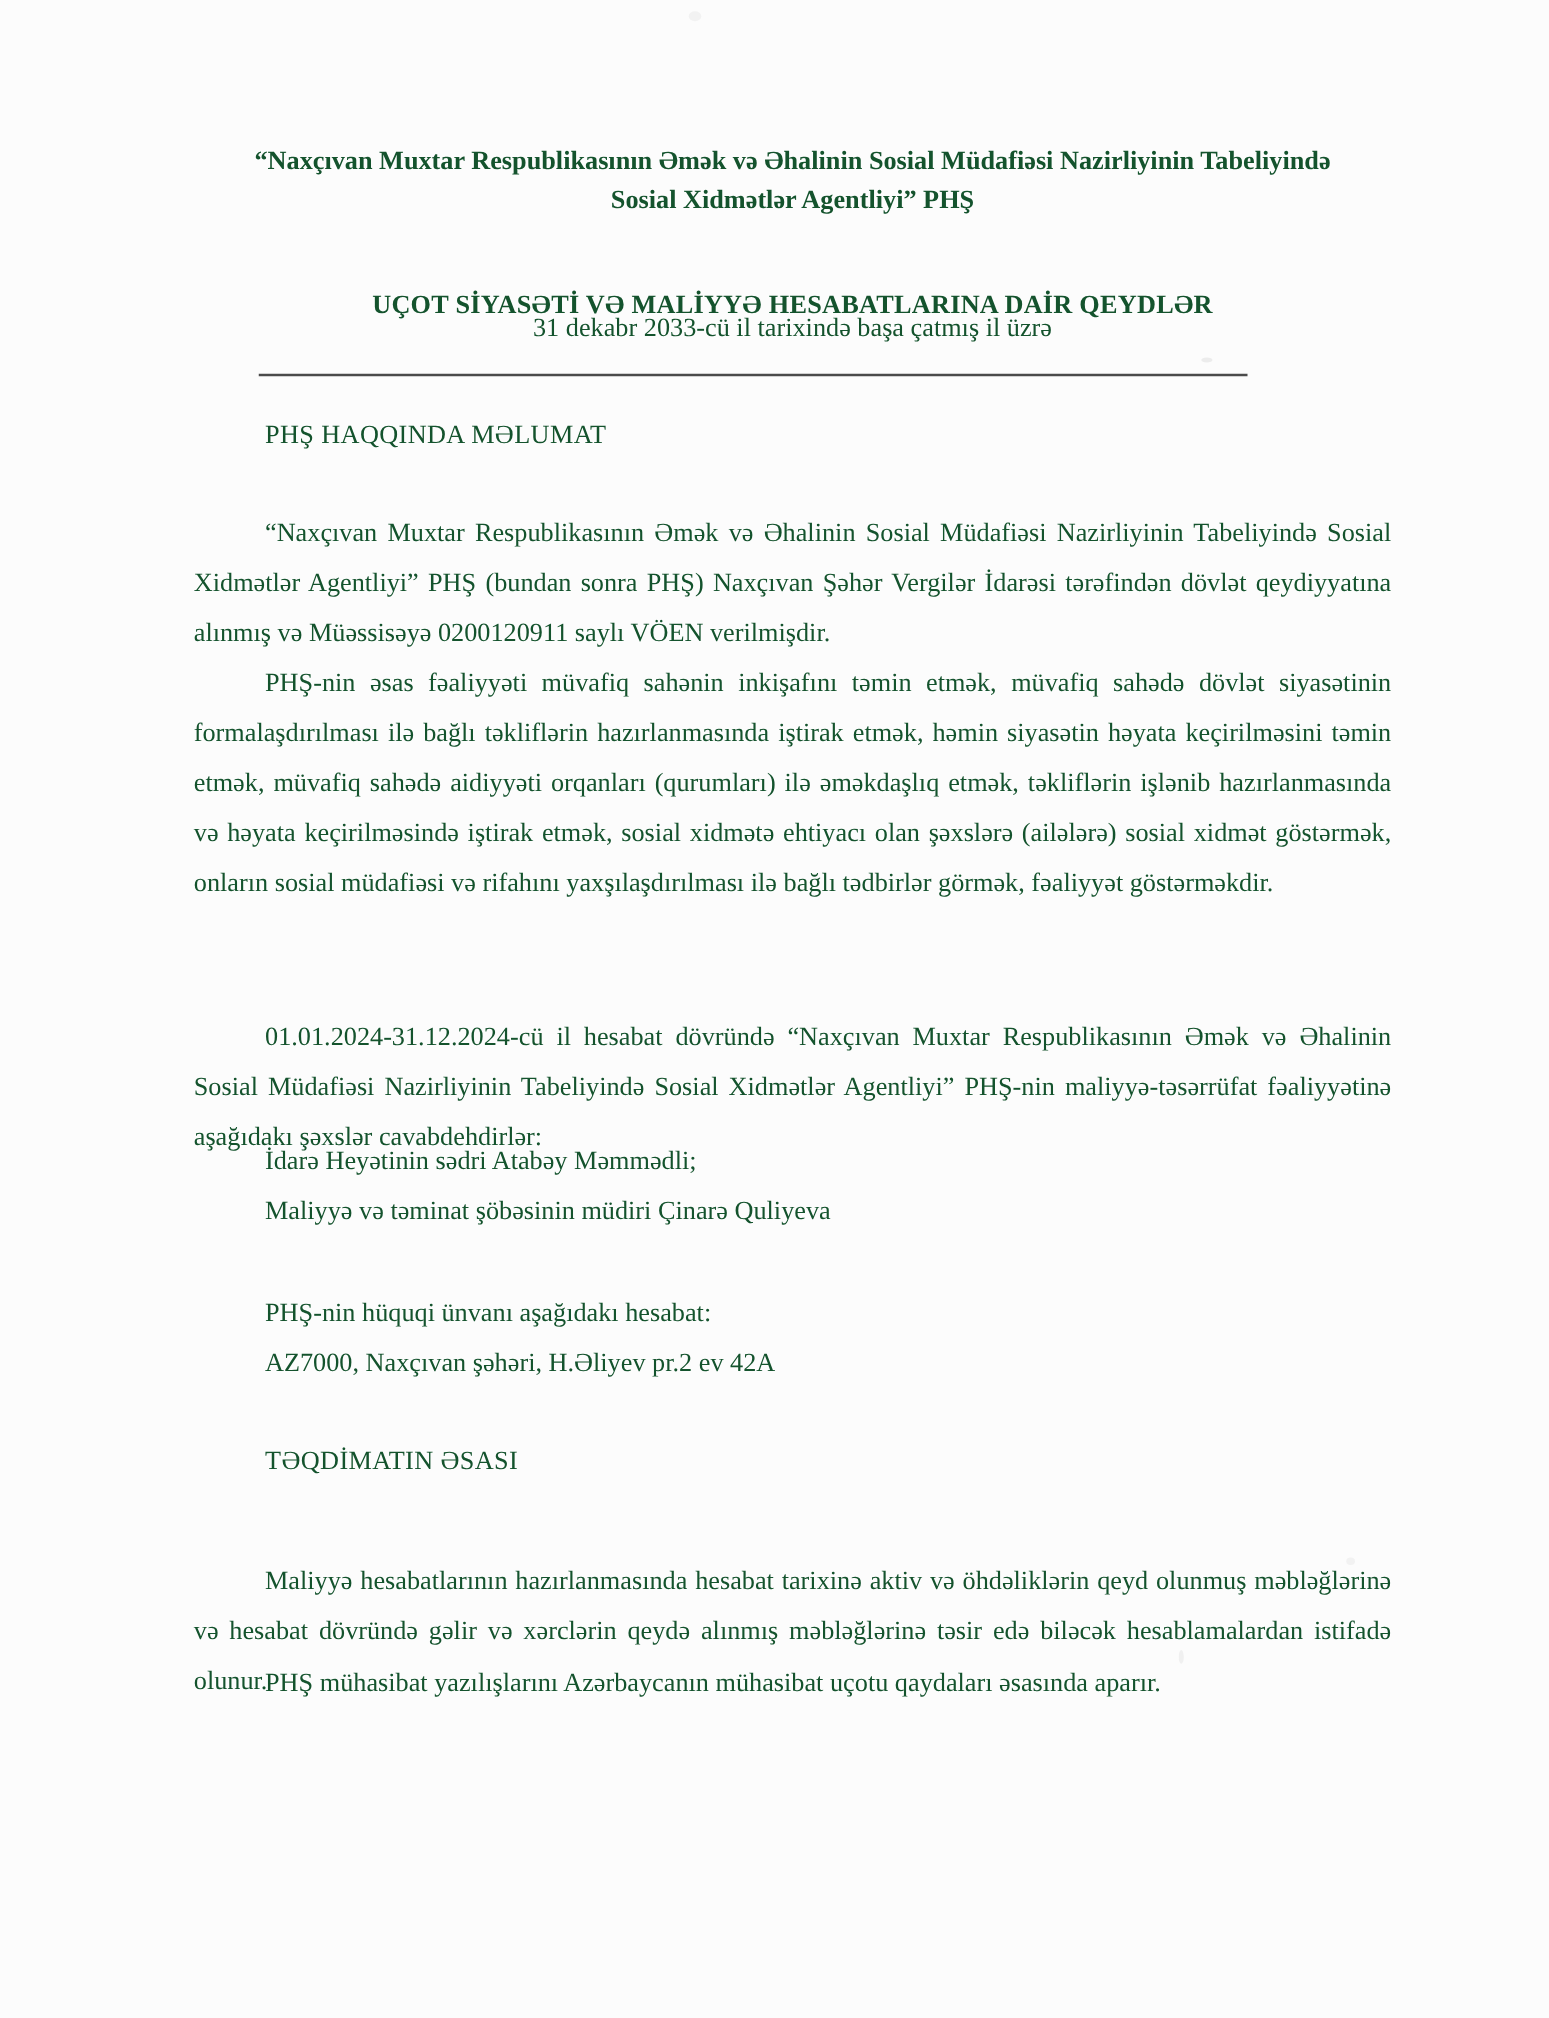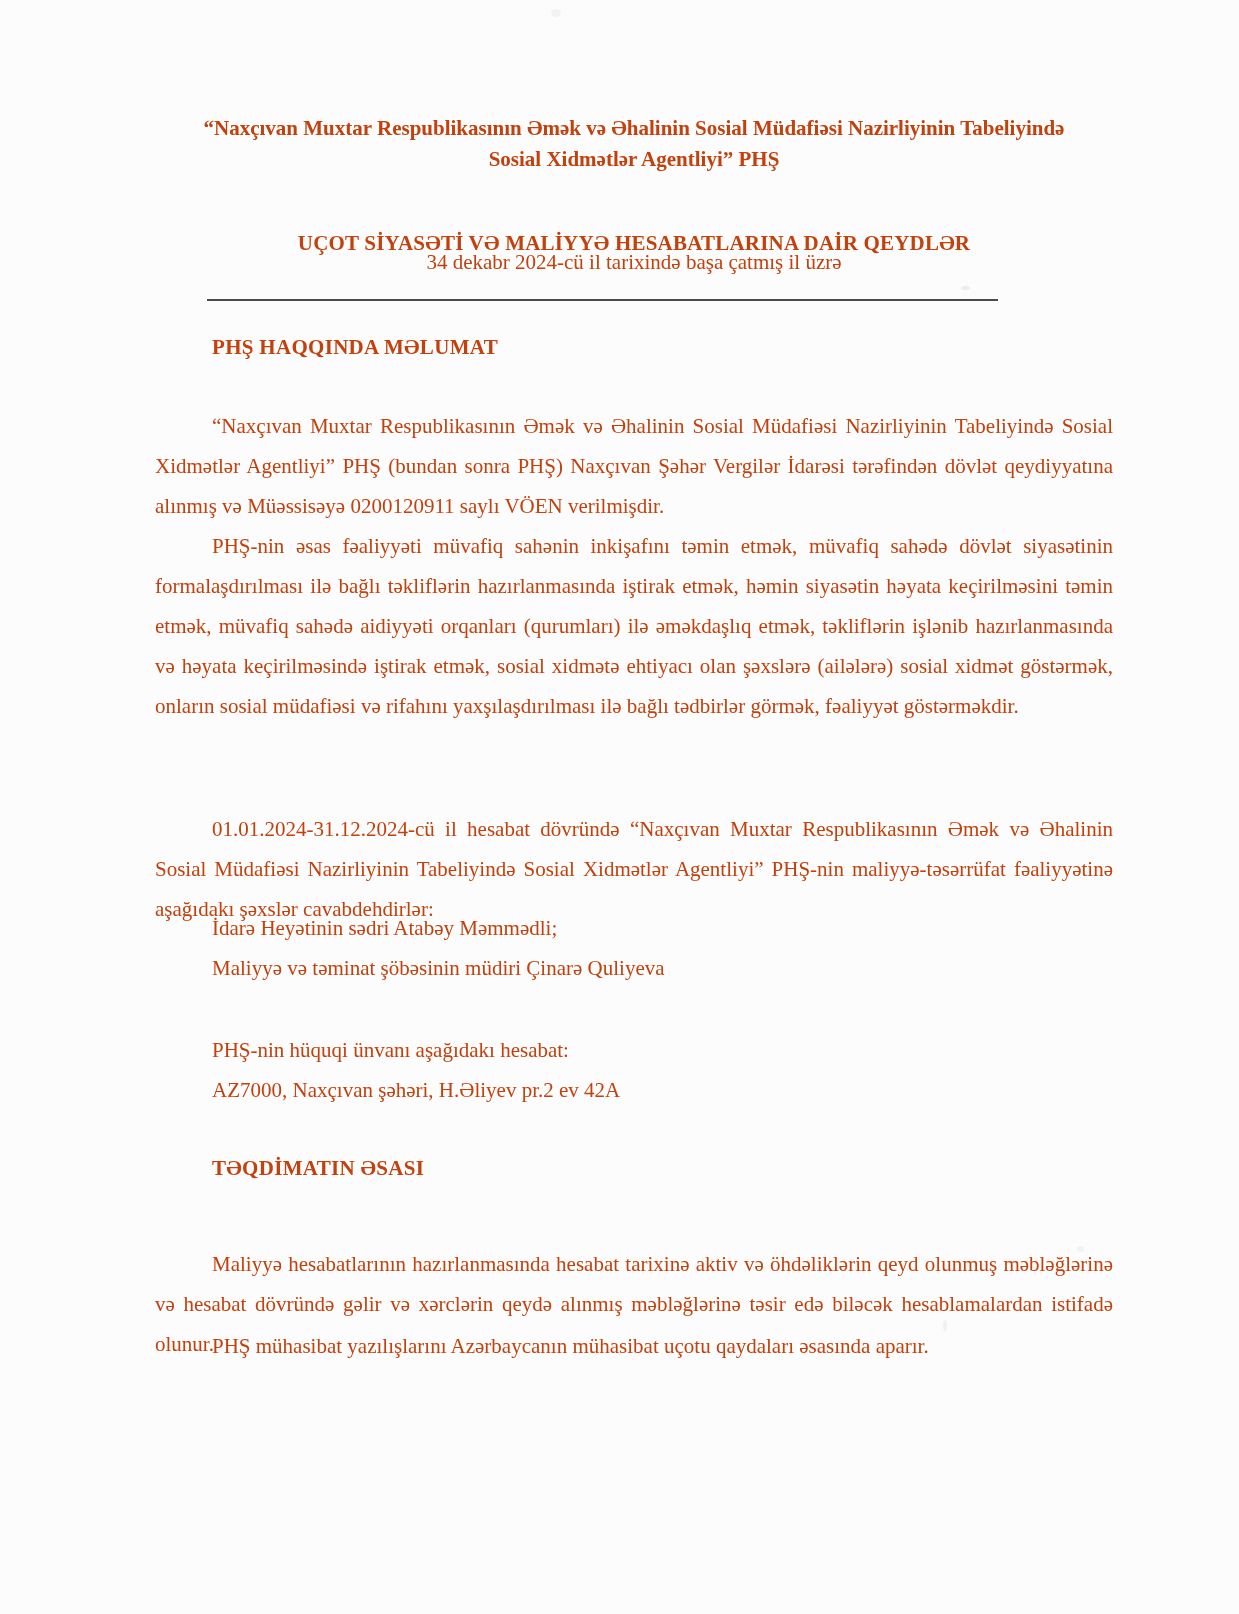--- a/index.html
+++ b/index.html
@@ -6,21 +6,21 @@
     margin: 0;
     padding: 0;
     background: #fcfcfc;
   }
   .page {
     position: relative;
     width: 1239px;
     height: 1614px;
     background: #fcfcfc;
     font-family: "Liberation Serif", "DejaVu Serif", serif;
-    color: #c2410c;
+    color: #14532d;
     overflow: hidden;
   }
   .abs {
     position: absolute;
     left: 155px;
     width: 958px;
     font-size: 21px;
     line-height: 40px;
   }
   .center { text-align: center; }
@@ -49,21 +49,21 @@
   .rule {
     position: absolute;
     left: 207px;
     top: 299px;
     width: 791px;
     height: 2px;
     background: #4b4b4b;
   }
   .sec-heading {
     line-height: 28px;
-    font-weight: 700;
+    font-weight: 400;
     letter-spacing: 0.3px;
   }
   .sec-heading.about { top: 333px; }
   .sec-heading.basis { top: 1154px; }
 
   .p-registration { top: 385px; }
   .p-activity { top: 505px; }
   .p-responsibility { top: 788px; }
   .person-1 { top: 908px; }
   .person-2 { top: 948px; }
@@ -94,21 +94,21 @@
   <span class="artifact a3"></span>
   <span class="artifact a4"></span>
 
   <div class="abs center org-title">
     <div>“Naxçıvan Muxtar Respublikasının Əmək və Əhalinin Sosial Müdafiəsi Nazirliyinin Tabeliyində</div>
     <div>Sosial Xidmətlər Agentliyi” PHŞ</div>
   </div>
 
   <div class="abs center report-title">UÇOT SİYASƏTİ VƏ MALİYYƏ HESABATLARINA DAİR QEYDLƏR</div>
 
-  <div class="abs center period-line">34 dekabr 2024-cü il tarixində başa çatmış il üzrə</div>
+  <div class="abs center period-line">31 dekabr 2033-cü il tarixində başa çatmış il üzrə</div>
 
   <div class="rule"></div>
 
   <div class="abs ind sec-heading about">PHŞ HAQQINDA MƏLUMAT</div>
 
   <p class="abs just p-registration">“Naxçıvan Muxtar Respublikasının Əmək və Əhalinin Sosial Müdafiəsi Nazirliyinin Tabeliyində Sosial Xidmətlər Agentliyi” PHŞ (bundan sonra PHŞ) Naxçıvan Şəhər Vergilər İdarəsi tərəfindən dövlət qeydiyyatına alınmış və Müəssisəyə 0200120911 saylı VÖEN verilmişdir.</p>
 
   <p class="abs just p-activity">PHŞ-nin əsas fəaliyyəti müvafiq sahənin inkişafını təmin etmək, müvafiq sahədə dövlət siyasətinin formalaşdırılması ilə bağlı təkliflərin hazırlanmasında iştirak etmək, həmin siyasətin həyata keçirilməsini təmin etmək, müvafiq sahədə aidiyyəti orqanları (qurumları) ilə əməkdaşlıq etmək, təkliflərin işlənib hazırlanmasında və həyata keçirilməsində iştirak etmək, sosial xidmətə ehtiyacı olan şəxslərə (ailələrə) sosial xidmət göstərmək, onların sosial müdafiəsi və rifahını yaxşılaşdırılması ilə bağlı tədbirlər görmək, fəaliyyət göstərməkdir.</p>
 
   <p class="abs just p-responsibility">01.01.2024-31.12.2024-cü il hesabat dövründə “Naxçıvan Muxtar Respublikasının Əmək və Əhalinin Sosial Müdafiəsi Nazirliyinin Tabeliyində Sosial Xidmətlər Agentliyi” PHŞ-nin maliyyə-təsərrüfat fəaliyyətinə aşağıdakı şəxslər cavabdehdirlər:</p>

